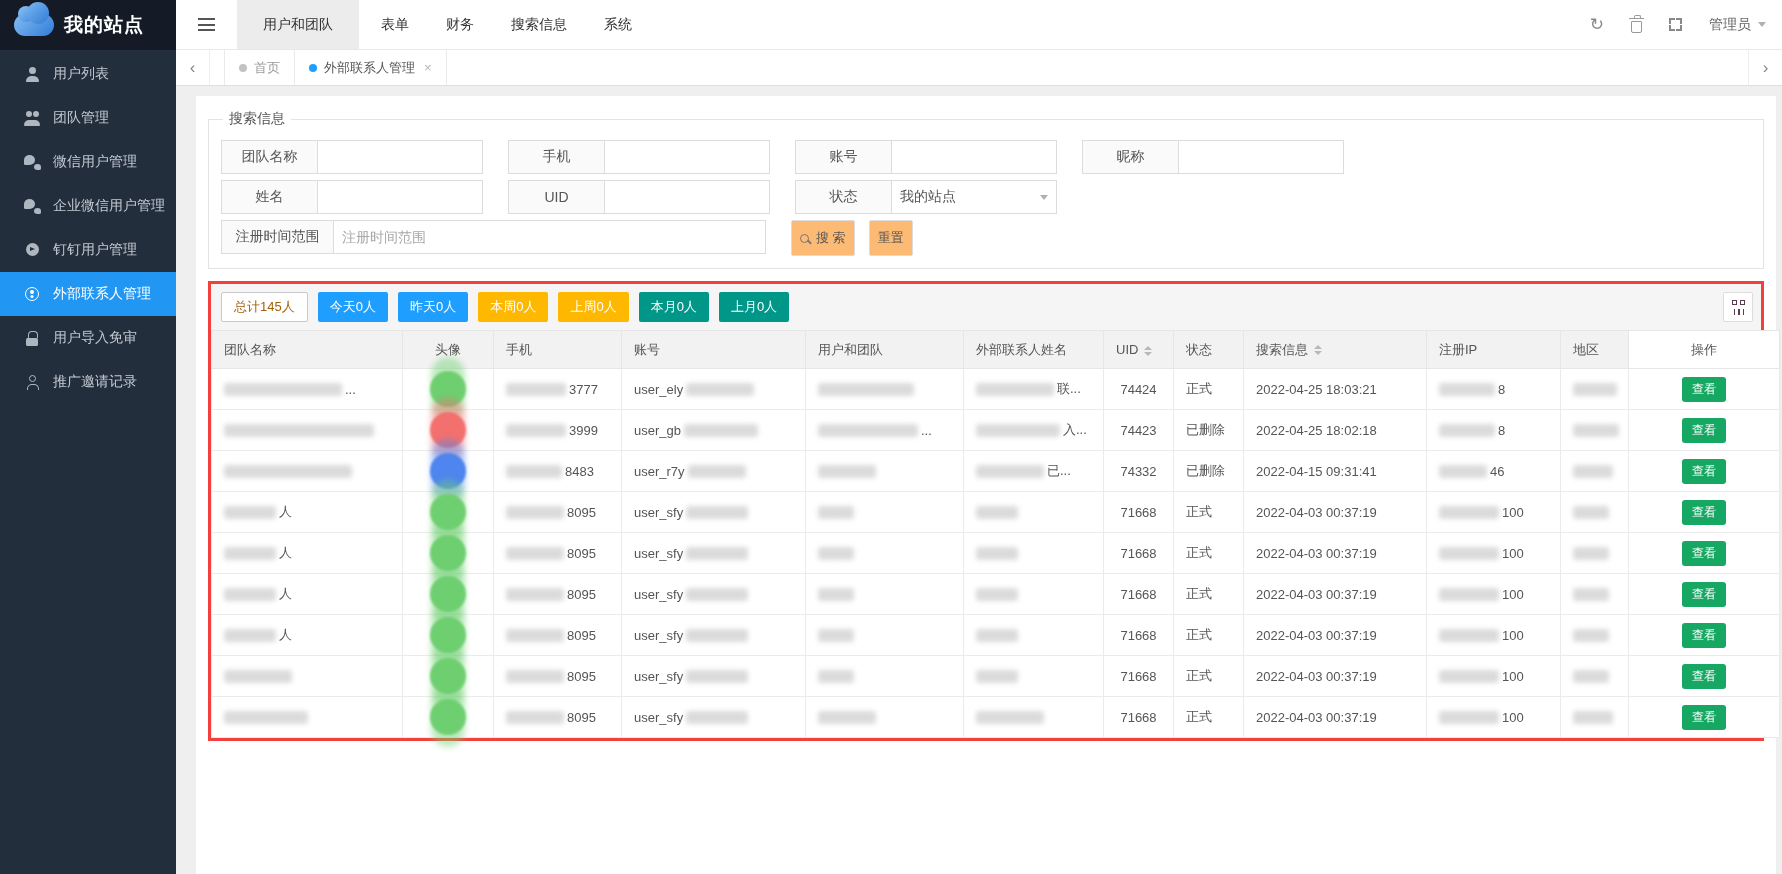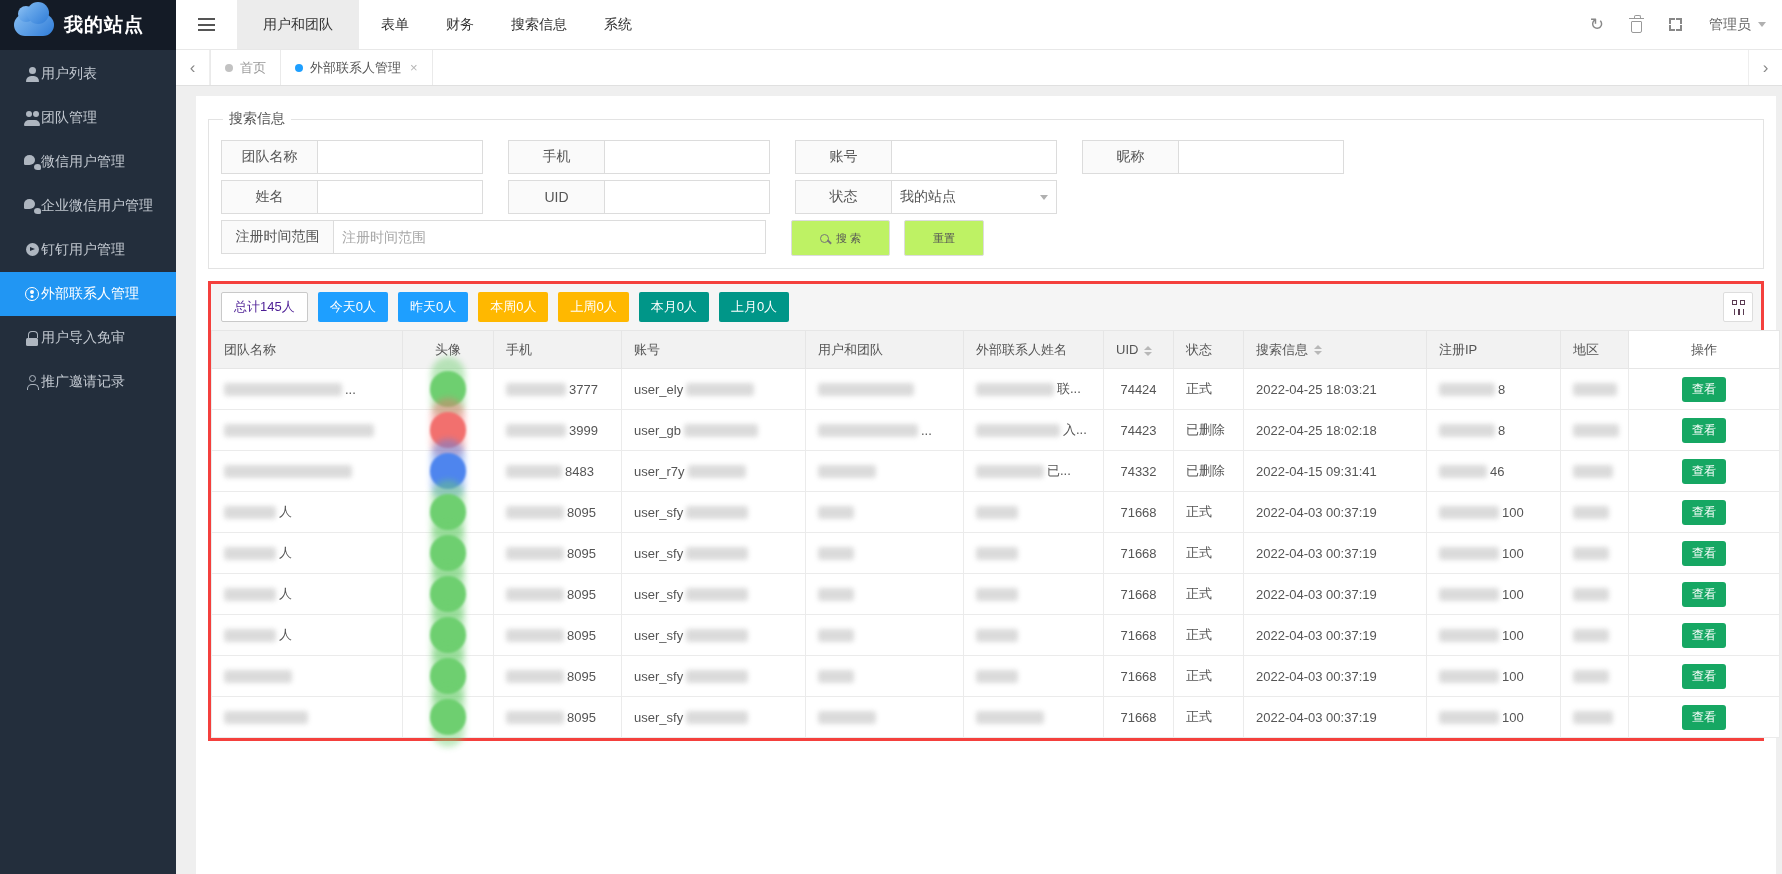--- a/index.html
+++ b/index.html
@@ -7,21 +7,21 @@
     font-family:"Liberation Sans","DejaVu Sans",sans-serif;font-size:14px;color:#555}
 
   
   .sidebar{position:absolute;left:0;top:0;width:176px;height:874px;background:#232e3c;z-index:5}
   .logo{height:50px;background:#141b26;display:flex;align-items:center;padding-left:14px;gap:10px}
   .cloud{position:relative;width:40px;height:22px;background:linear-gradient(135deg,#85bdf2,#2f7cd8);border-radius:12px}
   .cloud::before{content:"";position:absolute;left:4px;top:-8px;width:16px;height:16px;border-radius:50%;background:linear-gradient(135deg,#8ec2f4,#3f8ade)}
   .cloud::after{content:"";position:absolute;right:5px;top:-12px;width:22px;height:22px;border-radius:50%;background:linear-gradient(135deg,#7ab6f0,#2f7cd8)}
   .brand-title{color:#fff;font-weight:bold;font-size:19px;letter-spacing:1px}
   .menu{padding-top:2px}
-  .menu-item{height:44px;display:flex;align-items:center;padding-left:24px;color:#c3c9d1;cursor:pointer}
+  .menu-item{height:44px;display:flex;align-items:center;gap:12px;padding-left:24px;color:#c3c9d1;cursor:pointer}
   .menu-item .sico{color:#aeb6c0}
   .menu-item.active{background:#2196F3;color:#fff}
   .menu-item.active .sico{color:#fff}
   .menu-label{font-size:14px}
 
   
   .sico{position:relative;display:inline-block;width:17px;height:15px;flex:none}
   .i-user::before{content:"";position:absolute;top:0;left:5px;width:7px;height:7px;border-radius:50%;background:currentColor}
   .i-user::after{content:"";position:absolute;bottom:0;left:2px;width:13px;height:6px;border-radius:6px 6px 1px 1px;background:currentColor}
   .i-users::before{content:"";position:absolute;top:0;left:2px;width:6px;height:6px;border-radius:50%;background:currentColor;box-shadow:7px 0 0 currentColor}
@@ -63,21 +63,21 @@
     linear-gradient(#888,#888) right 0 bottom 0/6px 2px no-repeat,
     linear-gradient(#888,#888) right 0 bottom 0/2px 6px no-repeat}
   .admin{display:flex;align-items:center;gap:7px;color:#666;cursor:pointer}
   .caret-down{width:0;height:0;border-left:4.5px solid transparent;border-right:4.5px solid transparent;border-top:5px solid #b0b0b0}
 
   
   .tabbar{position:absolute;left:176px;top:50px;right:0;height:36px;background:#fff;border-bottom:1px solid #e0e0e0;display:flex;align-items:stretch}
   .tab-nav-btn{width:34px;display:flex;align-items:center;justify-content:center;color:#888;font-size:17px;cursor:pointer}
   .tab-nav-btn.left{border-right:1px solid #eee}
   .tab-nav-btn.right{margin-left:auto;border-left:1px solid #eee}
-  .tabs{display:flex;}
+  .tabs{display:flex;margin-left:14px}
   .ptab{display:flex;align-items:center;gap:7px;padding:0 14px;border-right:1px solid #eaeaea;color:#9a9a9a;cursor:pointer;font-size:13px}
   .ptab:first-child{border-left:1px solid #eaeaea}
   .ptab .dot{width:8px;height:8px;border-radius:50%;background:#c2c2c2}
   .ptab.active{color:#555}
   .ptab.active .dot{background:#1E9FFF}
   .ptab .close{color:#b5b5b5;font-size:13px;margin-left:2px;cursor:pointer}
 
   
   .content{position:absolute;left:176px;top:86px;right:0;bottom:0;background:#efefef;padding:10px 6px 0 20px}
   .panel{background:#fff;height:100%;padding:14px 12px}
@@ -86,30 +86,30 @@
   fieldset.search{border:1px solid #e3e3e3;padding:6px 12px 12px;margin-bottom:12px}
   fieldset.search legend{font-size:14px;color:#555;padding:0 6px;margin-left:2px}
   .form-row{display:flex;margin-top:6px}
   .fgroup{display:flex;margin-right:25px}
   .fgroup .addon{min-width:96px;background:#fafafa;border:1px solid #dcdcdc;border-right:none;display:flex;align-items:center;justify-content:center;font-size:14px;color:#555;padding:0 10px;height:34px}
   .fgroup input,.fgroup .selectbox{width:166px;height:34px;border:1px solid #dcdcdc;padding:0 8px;font-size:14px;color:#555;outline:none;background:#fff}
   .fgroup input::placeholder{color:#a8a8a8}
   .fgroup.wide .addon{min-width:112px}
   .fgroup.wide input{width:433px}
   .selectbox{display:flex;align-items:center;justify-content:space-between;color:#9a9a9a;cursor:pointer}
-  .form-btn{height:36px;border:1px solid #dcdcdc;background:#bef264;border-radius:2px;font-size:11px;color:#555;display:flex;align-items:center;justify-content:center;cursor:pointer;padding:0 28px}
+  .form-btn{height:36px;border:1px solid #dcdcdc;background:#fdba74;border-radius:2px;font-size:13px;color:#555;display:flex;align-items:center;justify-content:center;cursor:pointer;padding:0 8px}
   .form-btn + .form-btn{margin-left:14px}
   .mag{width:9px;height:9px;border:1.5px solid #777;border-radius:50%;position:relative;display:inline-block;margin-right:7px}
   .mag::after{content:"";position:absolute;width:5px;height:1.5px;background:#777;transform:rotate(45deg);right:-4px;bottom:-1px}
 
   
   .tablebox{border:3px solid #f4403d;position:relative}
   .toolbar{position:relative;background:#f5f5f5;padding:8px 10px;display:flex;align-items:center;gap:10px}
   .chip{height:30px;display:flex;align-items:center;padding:0 12px;border-radius:2px;font-size:13px;color:#fff;cursor:pointer;white-space:nowrap}
-  .chip.plain{background:#fff;border:1px solid #c9c9c9;color:#4c1d95}
+  .chip.plain{background:#fff;border:1px solid #c9c9c9;color:#a16207}
   .chip.blue{background:#1E9FFF}
   .chip.yellow{background:#FFB800}
   .chip.teal{background:#009688}
   .colbtn{position:absolute;right:8px;top:8px;width:30px;height:30px;background:#fff;border:1px solid #ddd;border-radius:2px;display:flex;align-items:center;justify-content:center;cursor:pointer}
   .colico{position:relative;width:15px;height:15px}
   .colico .sq{position:absolute;top:0;width:5px;height:5px;border:1.5px solid #5a3b52}
   .colico .sq1{left:1px}.colico .sq2{left:9px}
   .colico .bar{position:absolute;bottom:0;width:1.5px;height:6px;background:#5a3b52}
   .colico .b1{left:3px}.colico .b2{left:7.5px}.colico .b3{left:12px}
 

